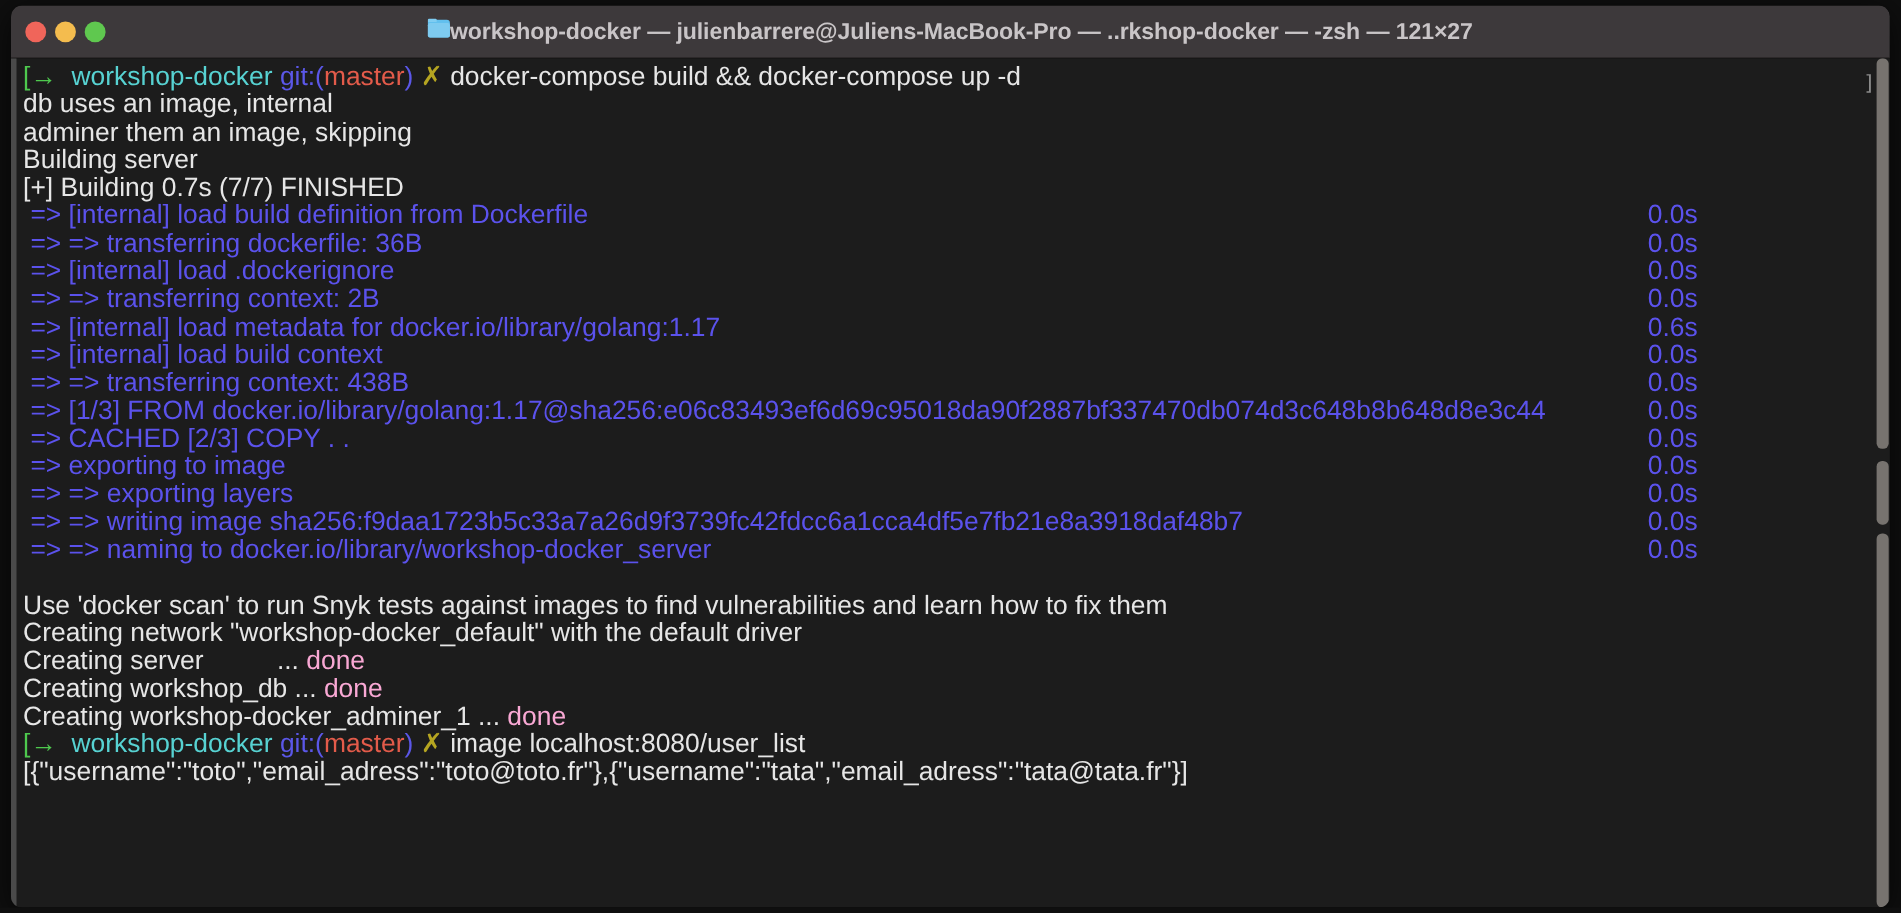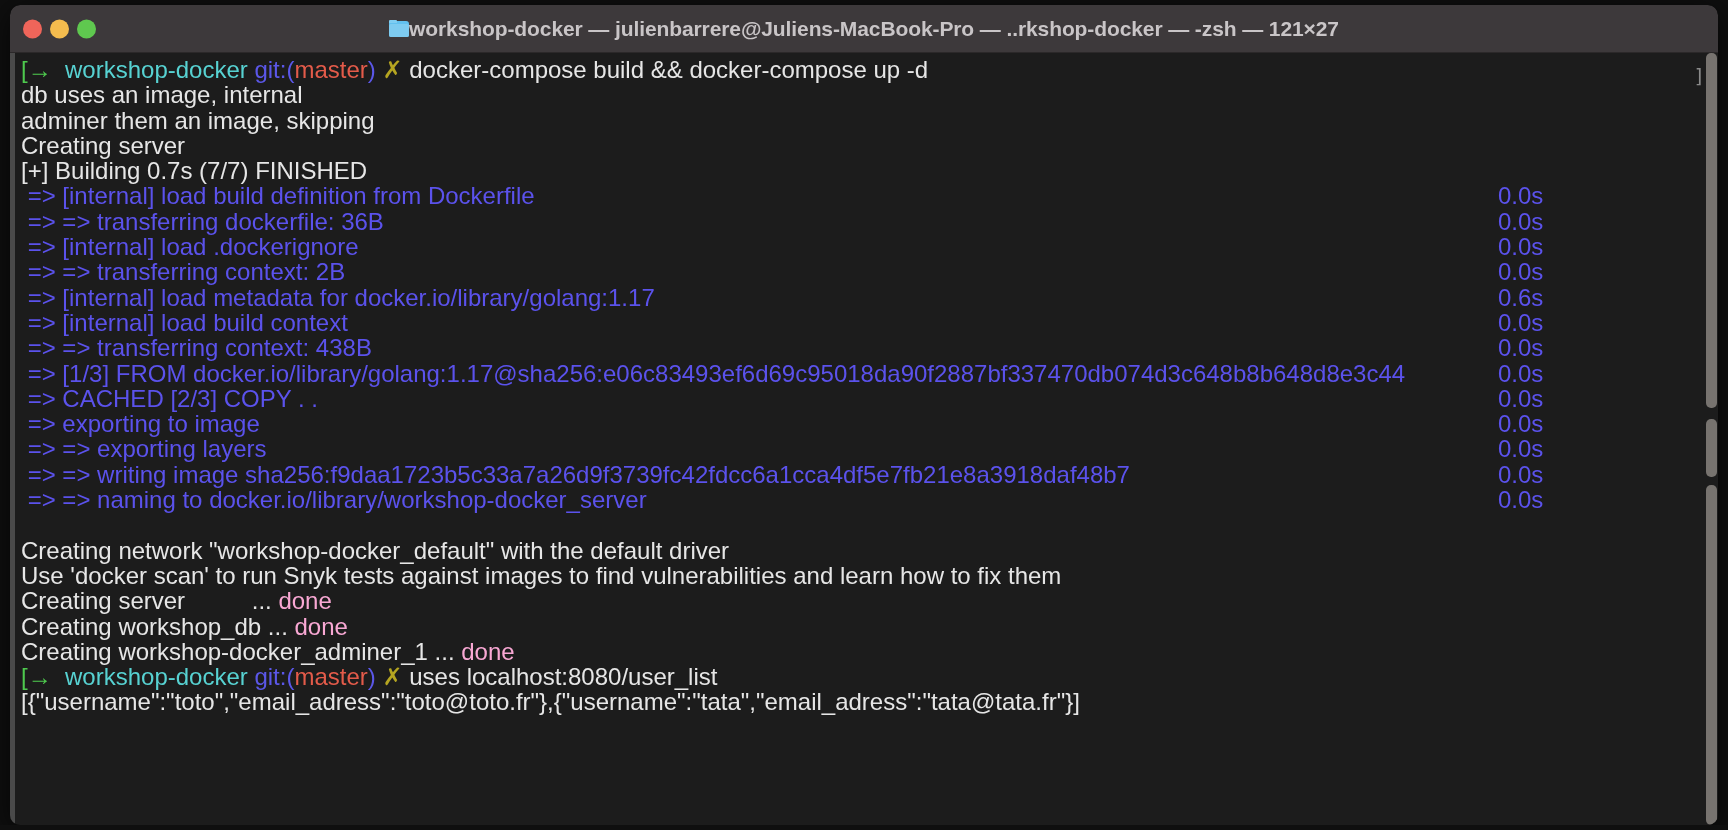--- a/index.html
+++ b/index.html
@@ -55,21 +55,20 @@
     height: 19px;
     border-radius: 50%;
     display: block;
   }
   .dot.close  { background: #f0655a; }
   .dot.min    { background: #f4bc4e; }
   .dot.zoom   { background: #5fc84f; }
 
   .title-wrap {
     display: flex;
-    align-items: center;
     gap: 0;
     max-width: 1250px;
   }
   .folder-icon {
     width: 20px;
     height: 17px;
     position: relative;
     display: inline-block;
     flex: 0 0 auto;
   }
@@ -219,48 +218,48 @@
 
   <div class="term-area">
     <div class="left-gutter"></div>
 
     <div class="term-body">
 
       <div class="line"><span class="c-green">[→</span><span class="c-white">  </span><span class="c-cyan">workshop-docker</span><span> </span><span class="c-blue">git:</span><span class="c-blue">(</span><span class="c-red">master</span><span class="c-blue">)</span><span> </span><span class="c-yellow">✗</span><span> </span><span class="c-white">docker-compose build &amp;&amp; docker-compose up -d</span></div>
 
       <div class="line c-white">db uses an image, internal</div>
       <div class="line c-white">adminer them an image, skipping</div>
-      <div class="line c-white">Creating server</div>
+      <div class="line c-white">Building server</div>
 
       <div class="line c-white">[+] Building 0.7s (7/7) FINISHED</div>
 
       <div class="line buildline"><span> =&gt; [internal] load build definition from Dockerfile</span><span class="secs">0.0s</span></div>
       <div class="line buildline"><span> =&gt; =&gt; transferring dockerfile: 36B</span><span class="secs">0.0s</span></div>
       <div class="line buildline"><span> =&gt; [internal] load .dockerignore</span><span class="secs">0.0s</span></div>
       <div class="line buildline"><span> =&gt; =&gt; transferring context: 2B</span><span class="secs">0.0s</span></div>
       <div class="line buildline"><span> =&gt; [internal] load metadata for docker.io/library/golang:1.17</span><span class="secs">0.6s</span></div>
       <div class="line buildline"><span> =&gt; [internal] load build context</span><span class="secs">0.0s</span></div>
       <div class="line buildline"><span> =&gt; =&gt; transferring context: 438B</span><span class="secs">0.0s</span></div>
       <div class="line buildline"><span> =&gt; [1/3] FROM docker.io/library/golang:1.17@sha256:e06c83493ef6d69c95018da90f2887bf337470db074d3c648b8b648d8e3c44</span><span class="secs">0.0s</span></div>
       <div class="line buildline"><span> =&gt; CACHED [2/3] COPY . .</span><span class="secs">0.0s</span></div>
       <div class="line buildline"><span> =&gt; exporting to image</span><span class="secs">0.0s</span></div>
       <div class="line buildline"><span> =&gt; =&gt; exporting layers</span><span class="secs">0.0s</span></div>
       <div class="line buildline"><span> =&gt; =&gt; writing image sha256:f9daa1723b5c33a7a26d9f3739fc42fdcc6a1cca4df5e7fb21e8a3918daf48b7</span><span class="secs">0.0s</span></div>
       <div class="line buildline"><span> =&gt; =&gt; naming to docker.io/library/workshop-docker_server</span><span class="secs">0.0s</span></div>
 
       <div class="line blank">&nbsp;</div>
 
+      <div class="line c-white">Use 'docker scan' to run Snyk tests against images to find vulnerabilities and learn how to fix them</div>
       <div class="line c-white">Creating network "workshop-docker_default" with the default driver</div>
-      <div class="line c-white">Use 'docker scan' to run Snyk tests against images to find vulnerabilities and learn how to fix them</div>
 
       <div class="line"><span class="c-white">Creating server          ... </span><span class="c-done">done</span></div>
       <div class="line"><span class="c-white">Creating workshop_db ... </span><span class="c-done">done</span></div>
       <div class="line"><span class="c-white">Creating workshop-docker_adminer_1 ... </span><span class="c-done">done</span></div>
 
-      <div class="line"><span class="c-green">[→</span><span class="c-white">  </span><span class="c-cyan">workshop-docker</span><span> </span><span class="c-blue">git:</span><span class="c-blue">(</span><span class="c-red">master</span><span class="c-blue">)</span><span> </span><span class="c-yellow">✗</span><span> </span><span class="c-white">uses localhost:8080/user_list</span></div>
+      <div class="line"><span class="c-green">[→</span><span class="c-white">  </span><span class="c-cyan">workshop-docker</span><span> </span><span class="c-blue">git:</span><span class="c-blue">(</span><span class="c-red">master</span><span class="c-blue">)</span><span> </span><span class="c-yellow">✗</span><span> </span><span class="c-white">image localhost:8080/user_list</span></div>
 
       <div class="line c-white">[{"username":"toto","email_adress":"toto@toto.fr"},{"username":"tata","email_adress":"tata@tata.fr"}]</div>
 
 
       <div class="right-edge-mark">]</div>
     </div>
 
     <div class="scroll-col">
       <div class="scroll-thumb t1"></div>
       <div class="scroll-thumb t2"></div>

